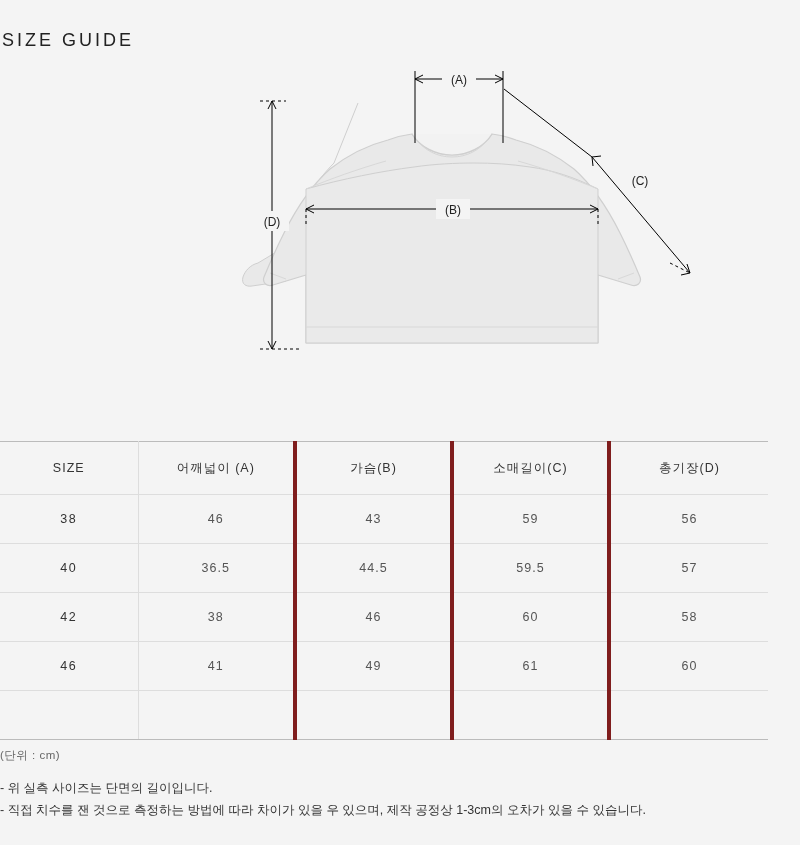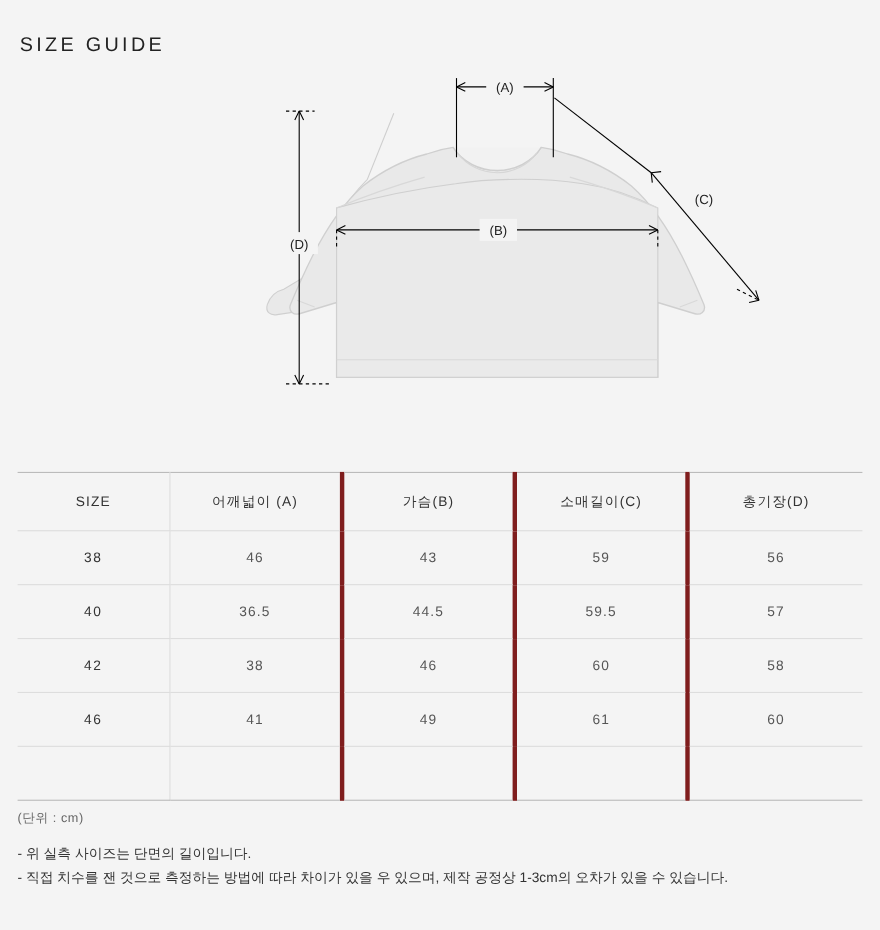--- a/index.html
+++ b/index.html
@@ -14,21 +14,21 @@
     color: #333;
     position: relative;
     overflow: hidden;
   }
   .page {
     width: 800px;
     height: 630px;
     background: #f4f4f4;
     position: relative;
     box-sizing: border-box;
-    padding: 0 16px;
+    padding: 0 0;
   }
   .title {
     font-size: 18px;
     letter-spacing: 3px;
     color: #222;
     font-weight: 400;
     padding-top: 30px;
     padding-left: 2px;
     margin: 0;
   }
@@ -37,21 +37,21 @@
     height: 370px;
     position: relative;
   }
   .diagram-wrap svg {
     display: block;
     margin: 0 auto;
   }
   table.size-table {
     width: 768px;
     border-collapse: collapse;
-    margin-top: 8px;
+    margin-top: 20px;
     table-layout: fixed;
   }
   table.size-table th,
   table.size-table td {
     border-top: 1px solid #ddd;
     border-bottom: 1px solid #ddd;
     border-right: 4px solid #7f1d1d;
     text-align: center;
     font-size: 12.5px;
     font-weight: 400;

